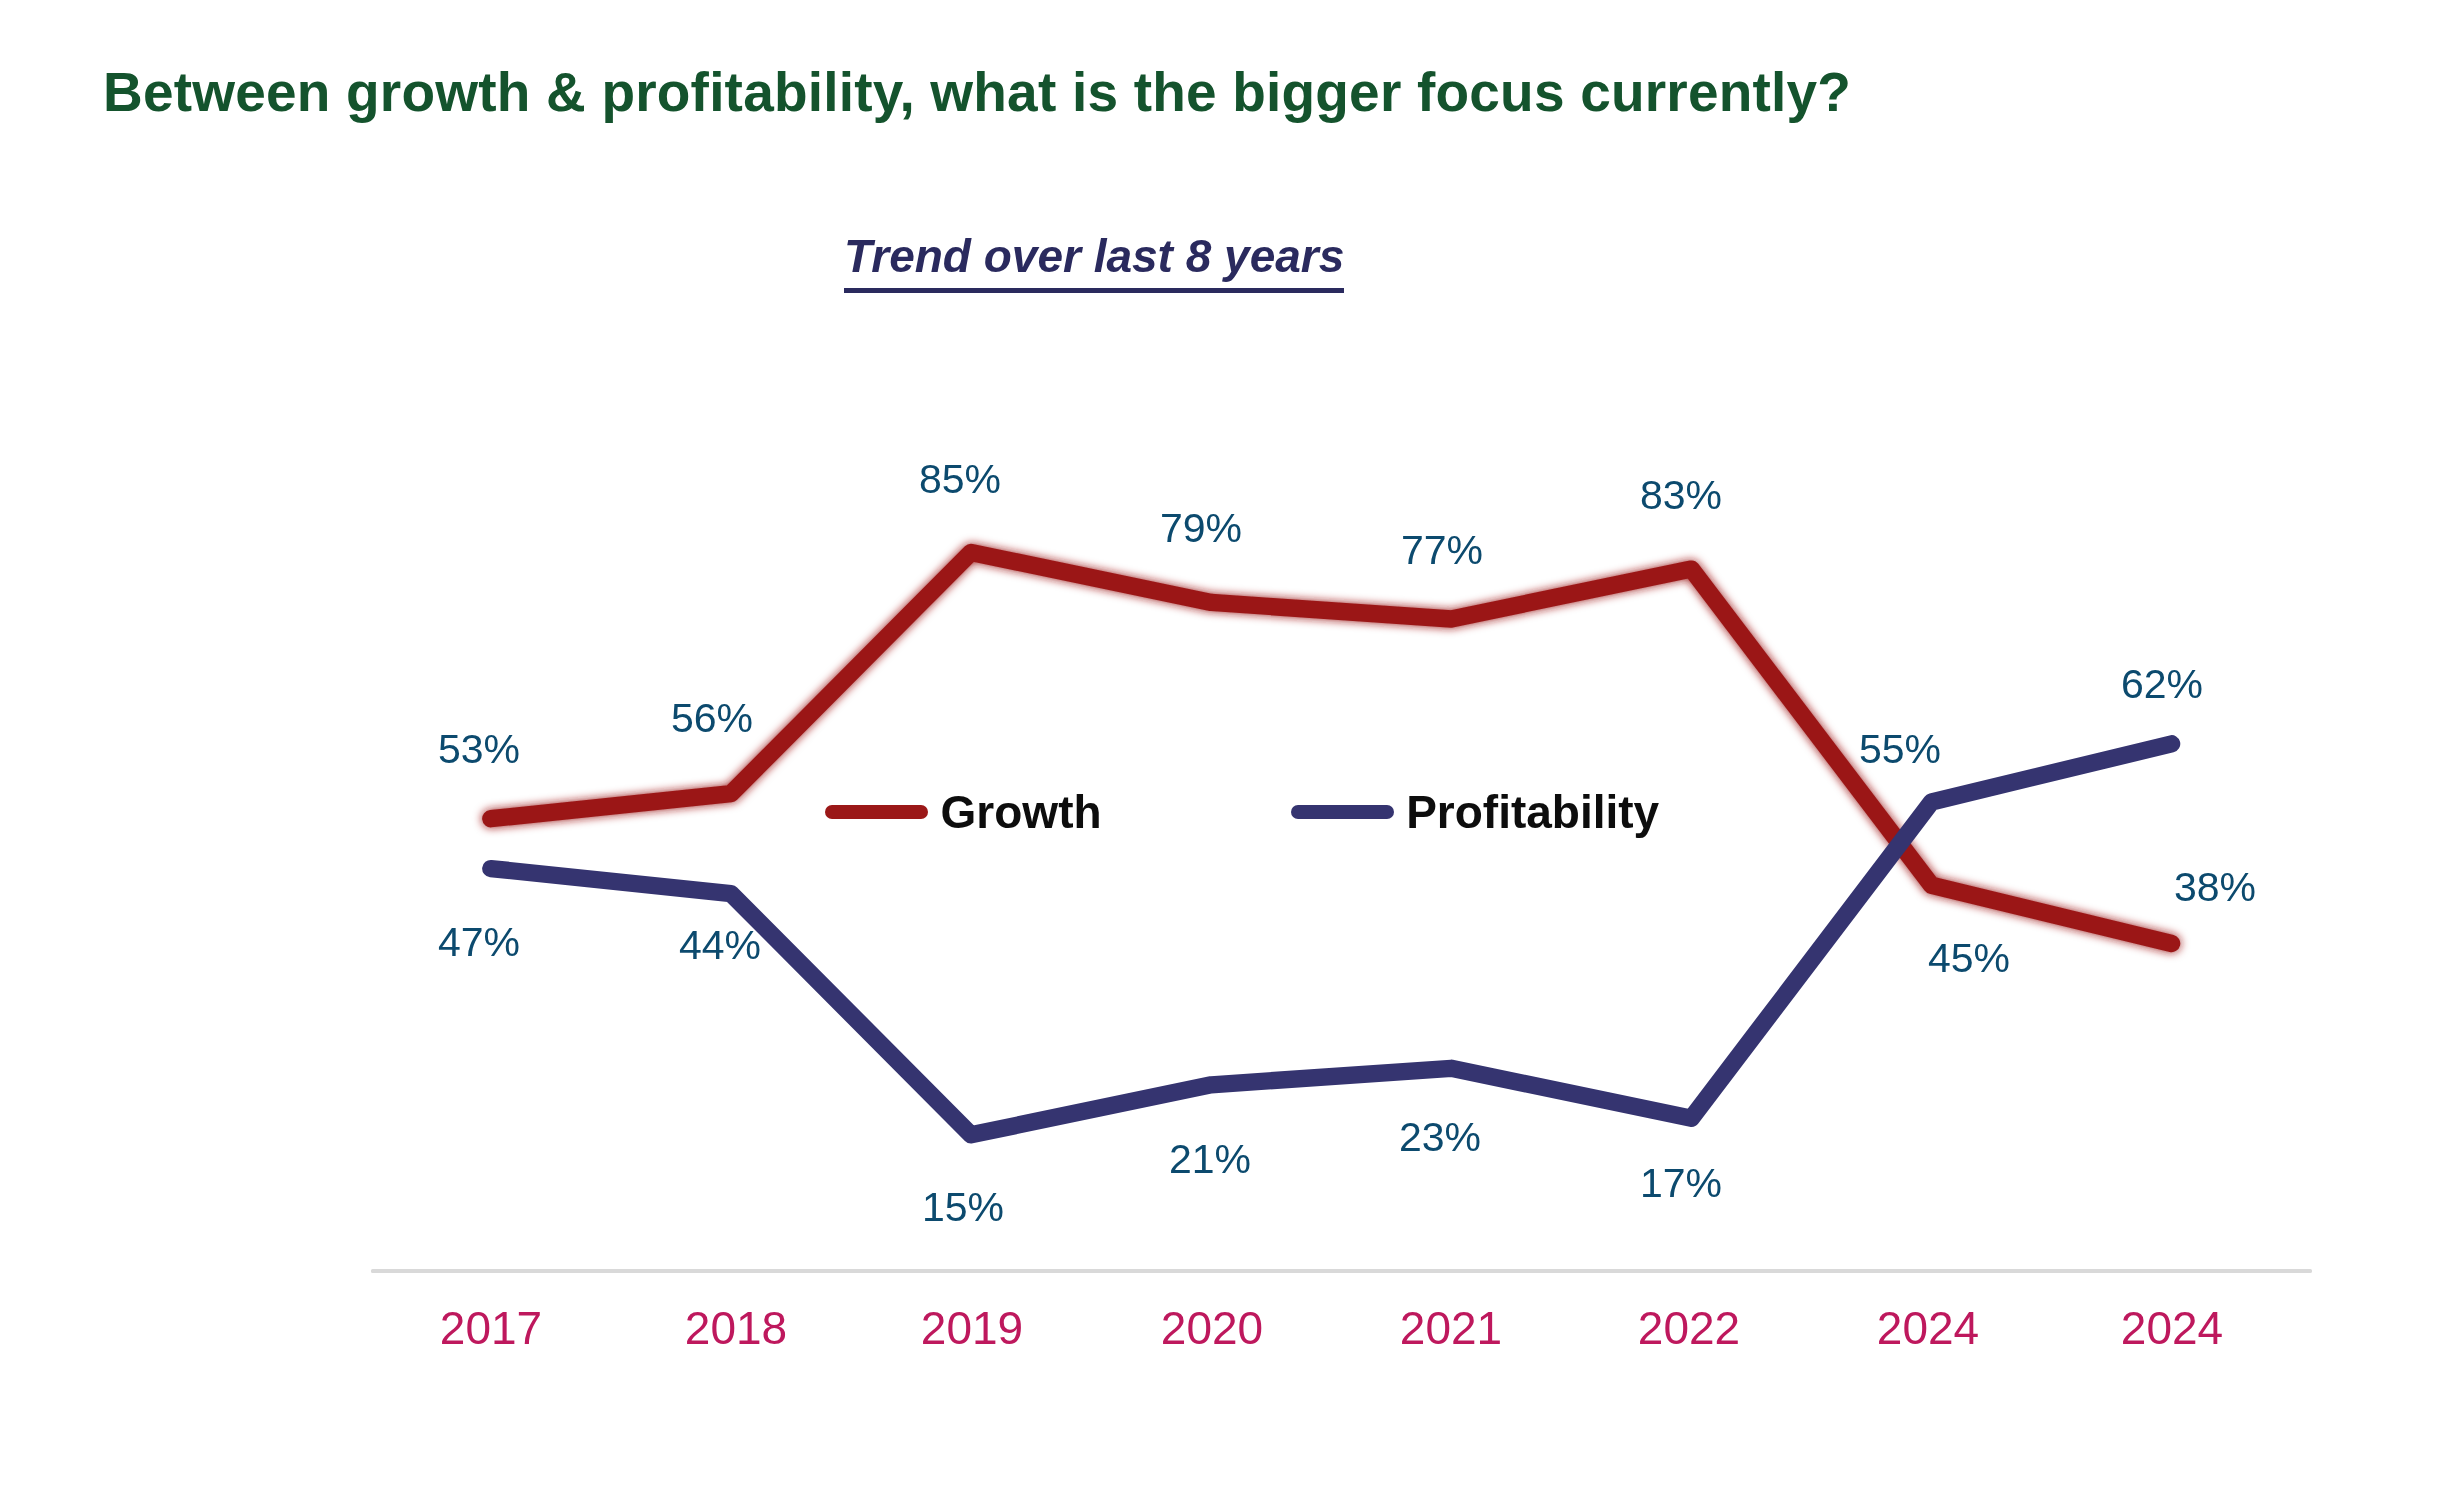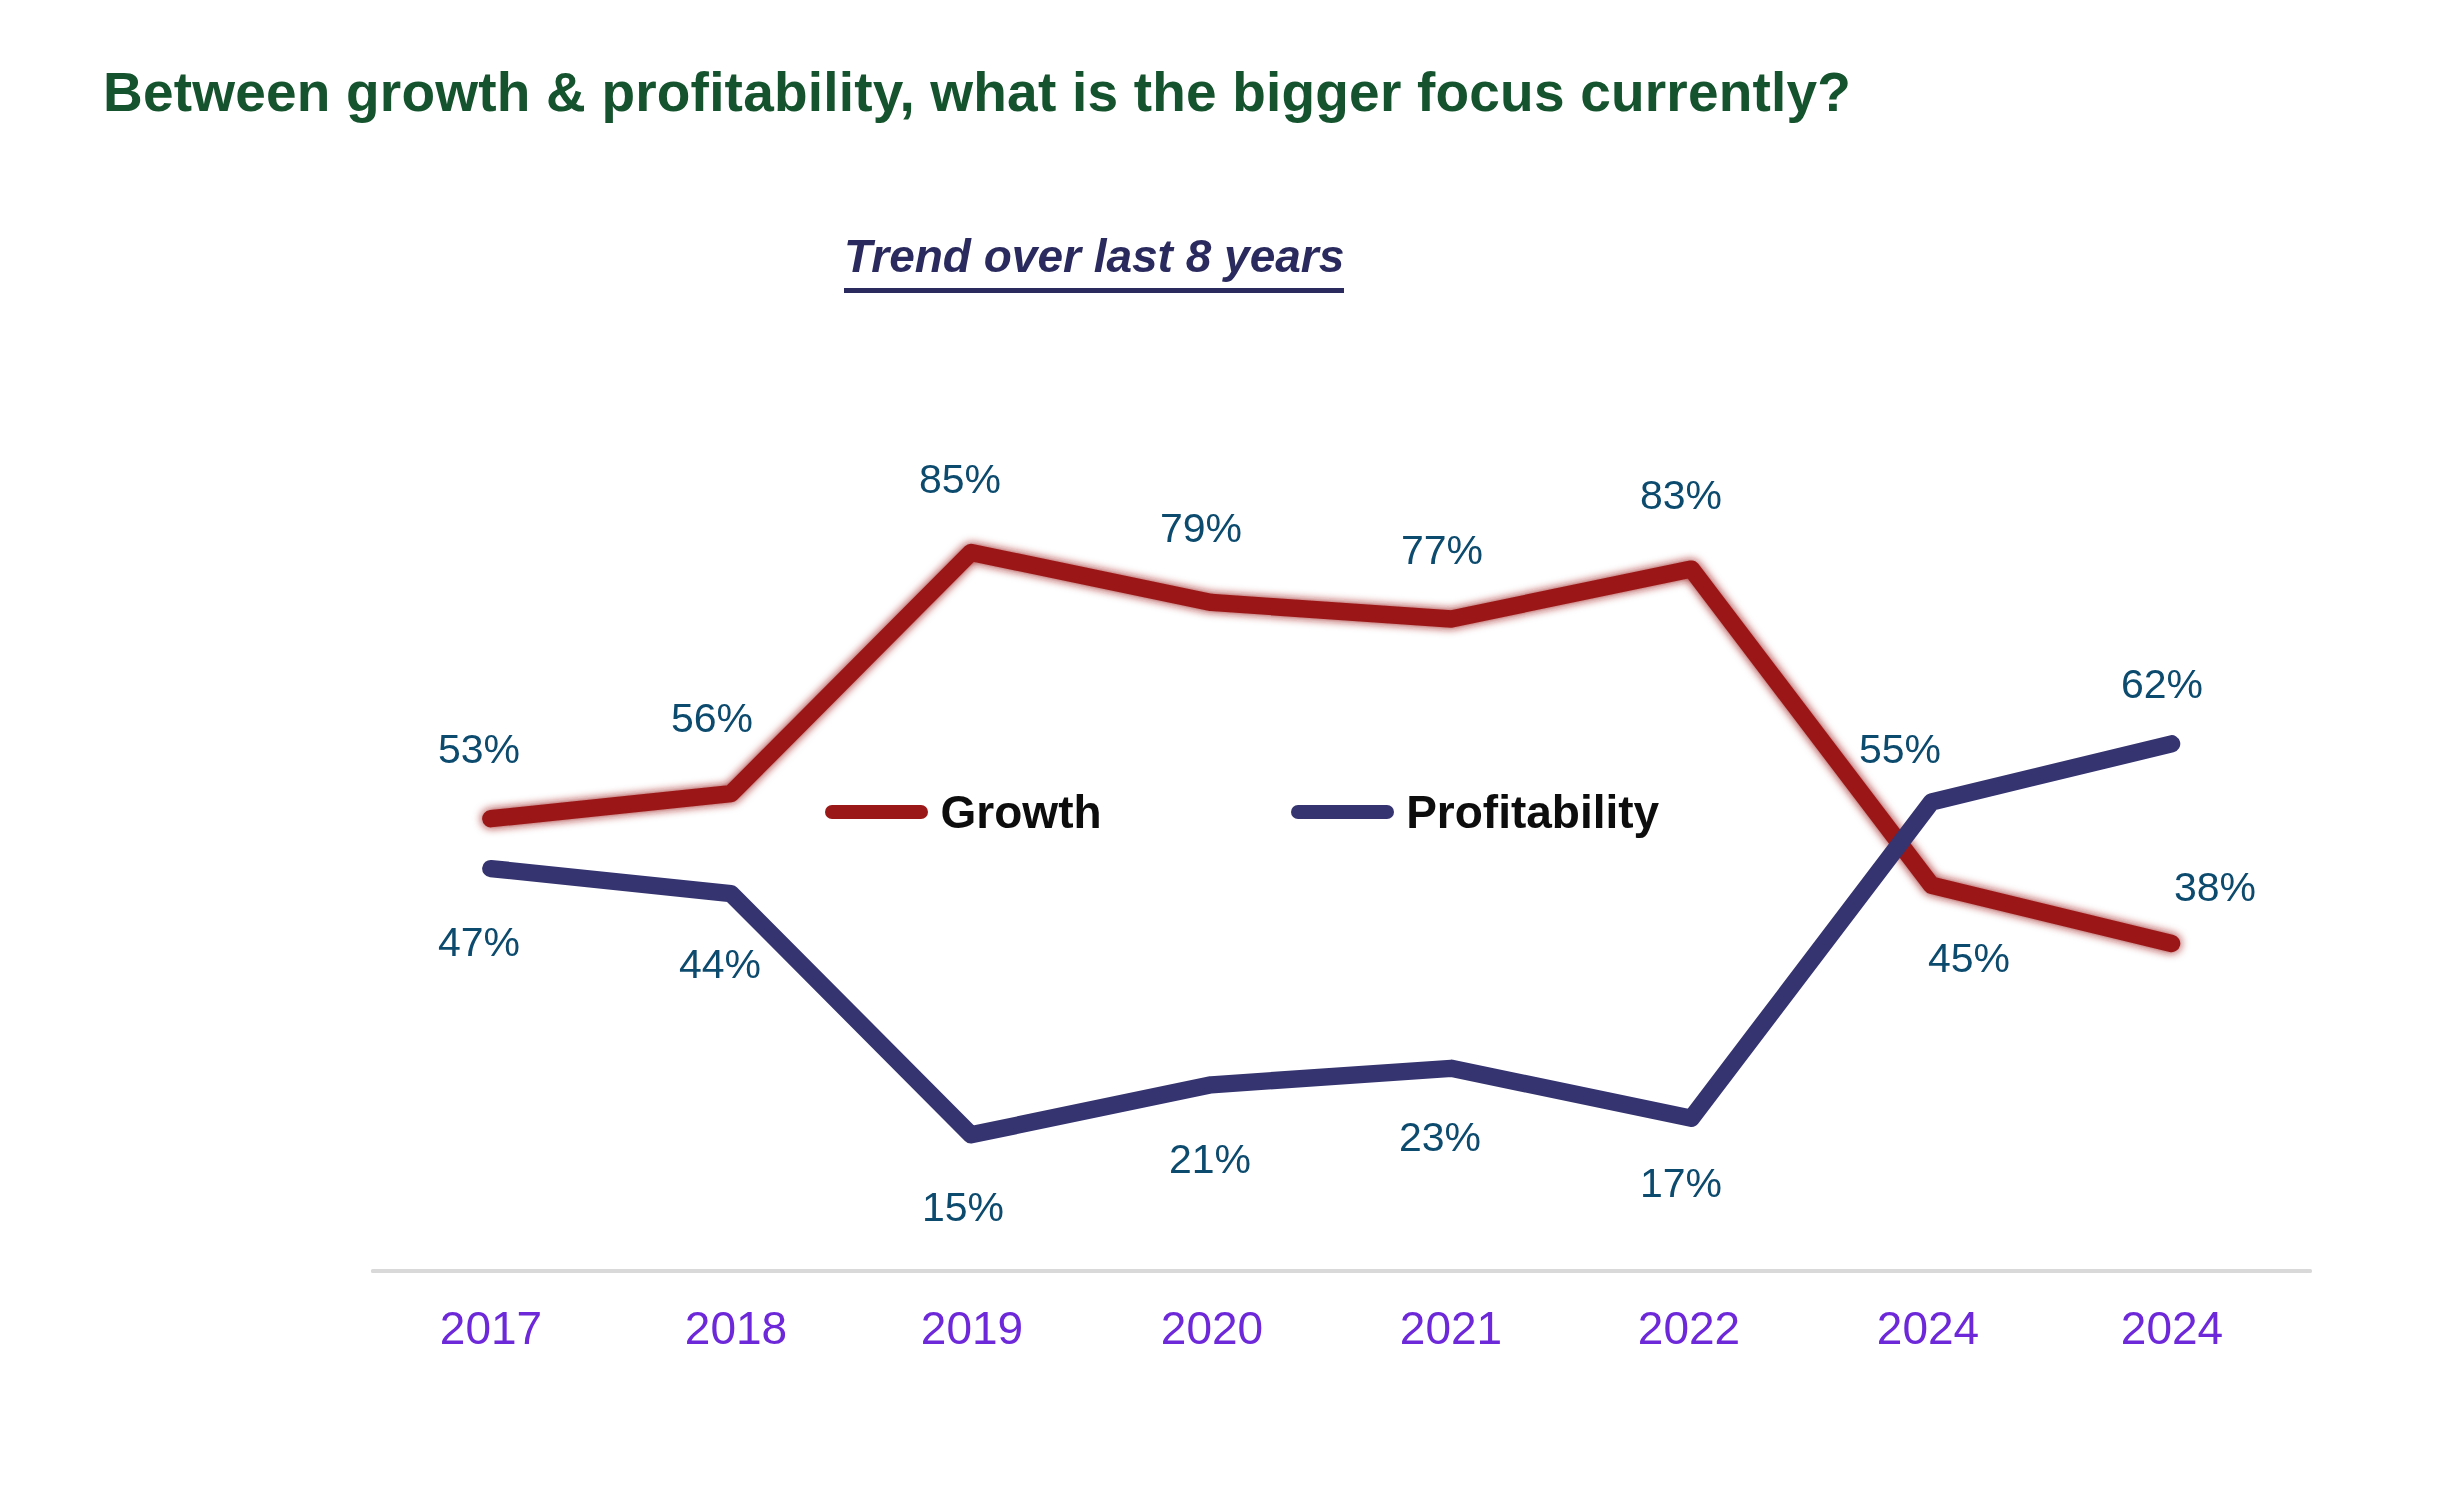--- a/index.html
+++ b/index.html
@@ -122,21 +122,21 @@
     top: 1301px;
     width: 1941px;
     height: 71px;
   }
   .xtick {
     position: absolute;
     top: 0;
     width: 237px;
     text-align: center;
     font-size: 46px;
-    color: #6d28d9;
+    color: #be185d;
     transform: translateX(-50%);
   }
 </style>
 </head>
 <body>
 
 <div id="slide">
 
   <div id="title">Between growth &amp; profitability, what is the bigger focus currently?</div>
 
@@ -165,21 +165,21 @@
   <div class="dlabel" style="left:438px; top:726px;">53%</div>
   <div class="dlabel" style="left:671px; top:695px;">56%</div>
   <div class="dlabel" style="left:919px; top:456px;">85%</div>
   <div class="dlabel" style="left:1160px; top:505px;">79%</div>
   <div class="dlabel" style="left:1401px; top:527px;">77%</div>
   <div class="dlabel" style="left:1640px; top:472px;">83%</div>
   <div class="dlabel" style="left:1928px; top:935px;">45%</div>
   <div class="dlabel" style="left:2174px; top:864px;">38%</div>
 
   <div class="dlabel" style="left:438px; top:919px;">47%</div>
-  <div class="dlabel" style="left:679px; top:941px;">44%</div>
+  <div class="dlabel" style="left:679px; top:922px;">44%</div>
   <div class="dlabel" style="left:922px; top:1184px;">15%</div>
   <div class="dlabel" style="left:1159px; top:1136px;margin-left:10px;">21%</div>
   <div class="dlabel" style="left:1399px; top:1114px;">23%</div>
   <div class="dlabel" style="left:1640px; top:1160px;">17%</div>
   <div class="dlabel" style="left:1859px; top:726px;">55%</div>
   <div class="dlabel" style="left:2121px; top:661px;">62%</div>
 
   <div id="legend">
     <div class="legend-item">
       <span class="legend-swatch" style="background:#9b1818;"></span>

